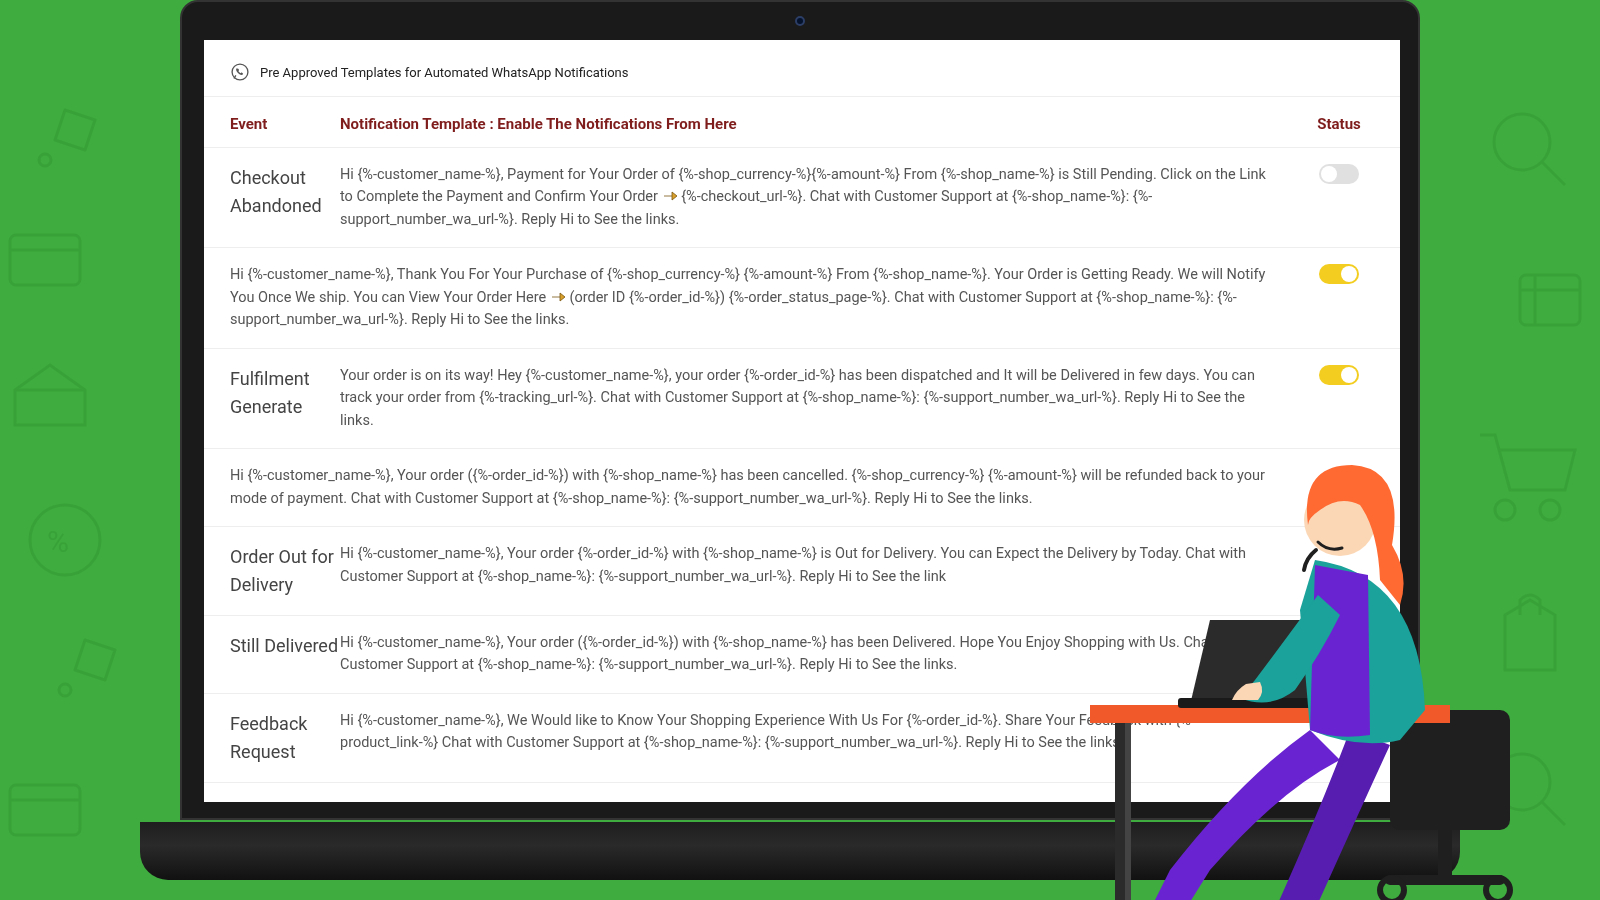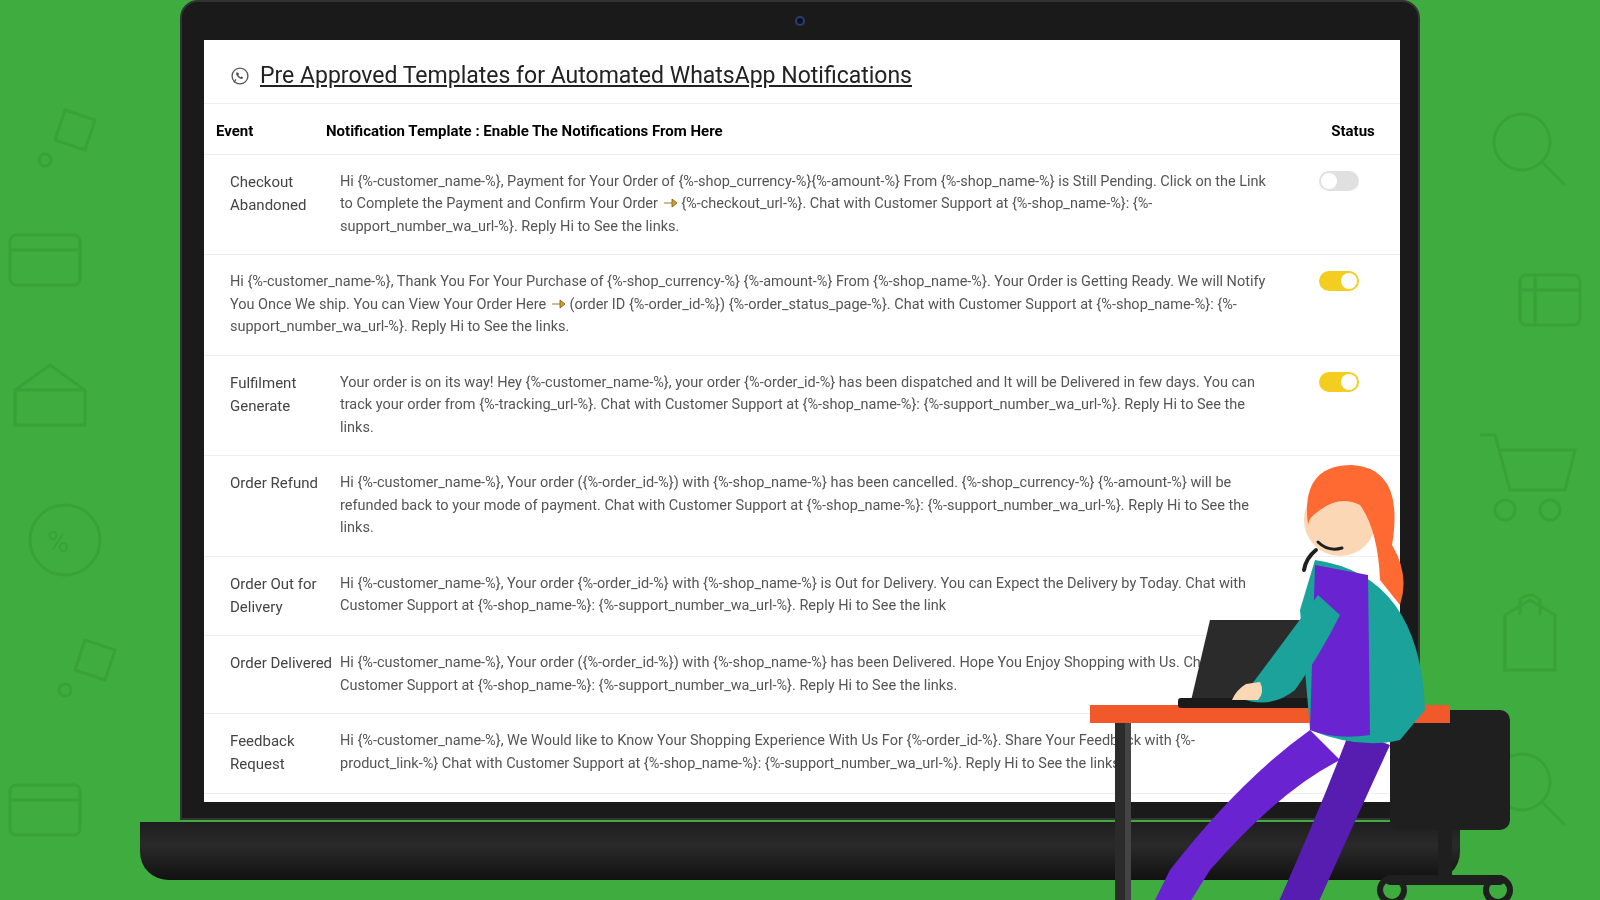--- a/index.html
+++ b/index.html
@@ -50,46 +50,45 @@
   bottom: 0; left: -40px;
   width: 1320px; height: 58px;
   background: linear-gradient(#1e1e1e,#2a2a2a 40%,#111);
   border-radius: 0 0 28px 28px;
 }
 .panel { padding: 8px 0 0 0; }
 .panel-header {
   display: flex; align-items: center;
   gap: 10px;
   padding: 14px 26px;
-  font-size: 23px;
+  font-size: 13px;
   color: #222;
   border-bottom: 1px solid #eee;
-  text-decoration: underline;
 }
 .whatsapp-icon { width: 20px; height: 20px; }
 .table { width: 100%; }
 .thead {
   display: flex;
-  padding: 18px 12px 14px;
+  padding: 18px 26px 14px;
   font-weight: 700;
   font-size: 15px;
-  color: #000000;
+  color: #7f1d1d;
 }
 .col-event { width: 110px; flex-shrink: 0; }
 .col-template { flex: 1; padding-right: 30px; }
 .col-status { width: 70px; flex-shrink: 0; text-align: center; }
 .row {
   display: flex;
   padding: 16px 26px;
   border-top: 1px solid #eee;
   font-size: 14.5px;
   color: #555;
   line-height: 1.55;
 }
-.row .col-event { color: #444; font-size: 15px; }
+.row .col-event { color: #444; font-size: 18px; }
 .toggle {
   width: 40px; height: 20px;
   border-radius: 10px;
   position: relative;
   display: inline-block;
 }
 .toggle-off { background: #e0e0e0; }
 .toggle-on { background: #f3cd1f; }
 .toggle::after {
   content: "";
@@ -193,31 +192,30 @@
                     <path d="M2 7 L10 7 L10 3 L15 7 L10 11 L10 7" fill="#d9a02b" stroke="#7a5510" stroke-width="0.8"></path>
                   </svg><span> (order ID {%-order_id-%}) {%-order_status_page-%}. Chat with Customer Support at {%-shop_name-%}: {%-support_number_wa_url-%}. Reply Hi to See the links.</span></div>
                 <div class="col-status"><span class="toggle toggle-on"></span></div>
               </div>
               <div class="row">
                 <div class="col-event">Fulfilment Generate</div>
                 <div class="col-template">Your order is on its way! Hey {%-customer_name-%}, your order {%-order_id-%} has been dispatched and It will be Delivered in few days. You can track your order from {%-tracking_url-%}. Chat with Customer Support at {%-shop_name-%}: {%-support_number_wa_url-%}. Reply Hi to See the links.</div>
                 <div class="col-status"><span class="toggle toggle-on"></span></div>
               </div>
               <div class="row">
-                <div class="col-event">Order Refund</div>
                 <div class="col-template">Hi {%-customer_name-%}, Your order ({%-order_id-%}) with {%-shop_name-%} has been cancelled. {%-shop_currency-%} {%-amount-%} will be refunded back to your mode of payment. Chat with Customer Support at {%-shop_name-%}: {%-support_number_wa_url-%}. Reply Hi to See the links.</div>
                 <div class="col-status"></div>
               </div>
               <div class="row">
                 <div class="col-event">Order Out for Delivery</div>
                 <div class="col-template">Hi {%-customer_name-%}, Your order {%-order_id-%} with {%-shop_name-%} is Out for Delivery. You can Expect the Delivery by Today. Chat with Customer Support at {%-shop_name-%}: {%-support_number_wa_url-%}. Reply Hi to See the link</div>
                 <div class="col-status"></div>
               </div>
               <div class="row">
-                <div class="col-event">Order Delivered</div>
+                <div class="col-event">Still Delivered</div>
                 <div class="col-template">Hi {%-customer_name-%}, Your order ({%-order_id-%}) with {%-shop_name-%} has been Delivered. Hope You Enjoy Shopping with Us. Chat with Customer Support at {%-shop_name-%}: {%-support_number_wa_url-%}. Reply Hi to See the links.</div>
                 <div class="col-status"></div>
               </div>
               <div class="row">
                 <div class="col-event">Feedback Request</div>
                 <div class="col-template">Hi {%-customer_name-%}, We Would like to Know Your Shopping Experience With Us For {%-order_id-%}. Share Your Feedback with {%-product_link-%} Chat with Customer Support at {%-shop_name-%}: {%-support_number_wa_url-%}. Reply Hi to See the links.</div>
                 <div class="col-status"></div>
               </div>
               <div class="row">
                 <div class="col-event">Order Place Notification to Admin</div>

